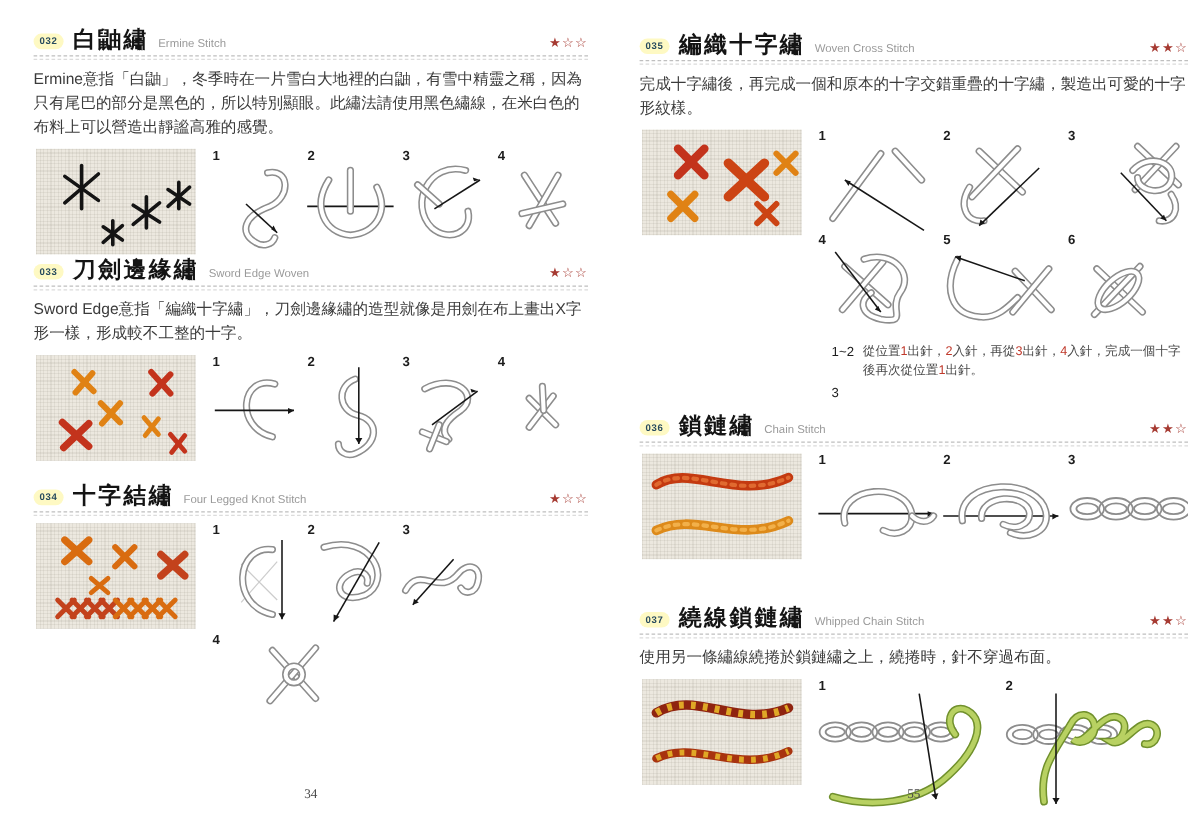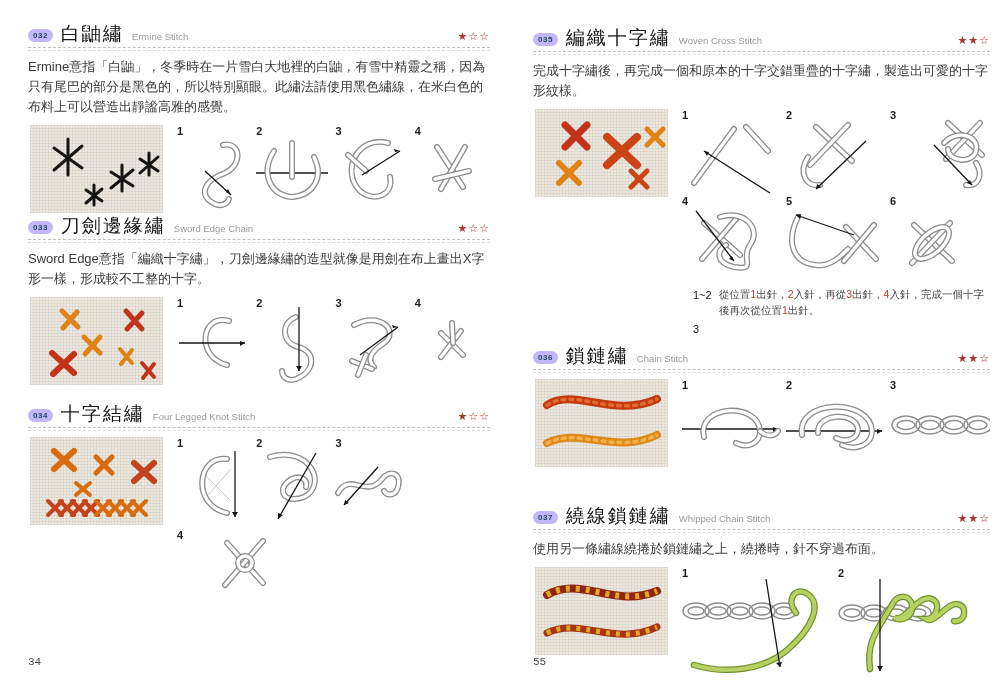--- a/index.html
+++ b/index.html
@@ -8,27 +8,27 @@
     background:#ffffff;
     font-family:"Liberation Sans","DejaVu Sans",sans-serif;
     color:#3b3b3b;
   }
   .page{position:absolute;top:24px;height:648px;}
   #page-left{left:28px;width:462px;}
   #page-right{left:533px;width:457px;}
   .sec{position:absolute;left:0;right:0;}
   .sec-head{display:flex;align-items:baseline;gap:8px;padding-bottom:3px;}
   .badge{
-    background:#c4b5fd;color:#274a5e;font-size:8px;font-weight:bold;
+    background:#fef9c3;color:#274a5e;font-size:8px;font-weight:bold;
     padding:2px 5px;border-radius:9px;letter-spacing:.5px;flex:0 0 auto;
     transform:translateY(-2px);
   }
   .title{
     font-family:"Liberation Serif","DejaVu Serif",serif;
-    font-size:19px;font-weight:normal;color:#141414;letter-spacing:2px;line-height:1;
+    font-size:19px;font-weight:bold;color:#141414;letter-spacing:2px;line-height:1;
   }
   .subtitle{font-size:9.5px;color:#9a9a9a;}
   .stars{margin-left:auto;color:#a63a32;font-size:11px;letter-spacing:1px;}
   .rule{border-top:1px dashed #bfbfbf;border-bottom:1px dashed #dcdcdc;height:2px;margin-bottom:6px;}
   .desc{font-size:13px;line-height:1.55;margin:0 0 8px 0;color:#3b3b3b;}
   .figrow{position:relative;}
   .photo{
     position:absolute;left:2px;top:0;width:133px;height:88px;
     background-color:#ece8df;
     background-image:
@@ -44,22 +44,22 @@
   .row2 svg.art{position:absolute;top:2px;left:30px;}
   .grid2{margin-left:145px;}
   .grid2 .grow{display:flex;}
   .grid2 .cell{position:relative;flex:1;height:86px;}
   .steps{margin-left:160px;margin-top:6px;font-size:10.5px;line-height:1.5;}
   .step{display:flex;margin-bottom:2px;}
   .step .sl{font-weight:normal;color:#1d1d1d;flex:0 0 26px;font-size:11px;}
   .step .st{color:#4a4a4a;}
   .red-num{color:#c0392b;}
   .pagenum{
-    position:absolute;bottom:4px;left:0;right:0;
-    font-family:Liberation Mono, monospace;font-size:11px;color:#4a4a4a;
+    position:absolute;bottom:4px;left:0;right:0;text-align:center;
+    font-family:Liberation Serif, serif;font-size:11px;color:#4a4a4a;
   }
   
   .t{fill:none;stroke:#8d8d8d;stroke-width:6;stroke-linecap:round;stroke-linejoin:round;}
   .w{fill:none;stroke:#ffffff;stroke-width:3.4;stroke-linecap:round;stroke-linejoin:round;}
   .n{stroke:#161616;stroke-width:1.3;fill:none;}
   .thin{stroke:#cccccc;stroke-width:1;fill:none;}
   .lk{fill:none;stroke:#8d8d8d;stroke-width:1.5;}
   .gout{fill:none;stroke:#71912d;stroke-width:6.5;stroke-linecap:round;}
   .gin{fill:none;stroke:#b8d162;stroke-width:4;stroke-linecap:round;}
 </style>
@@ -139,21 +139,21 @@
           </svg>
         </div>
       </div>
     </div>
   </section>
 
   <section class="sec" style="top:192px">
     <div class="sec-head">
       <span class="badge">033</span>
       <span class="title">刀劍邊緣繡</span>
-      <span class="subtitle">Sword Edge Chain</span>
+      <span class="subtitle">Sword Edge Woven</span>
       <span class="stars">★☆☆</span>
     </div>
     <div class="rule"></div>
     <p class="desc">Sword Edge意指「編織十字繡」，刀劍邊緣繡的造型就像是用劍在布上畫出X字形一樣，形成較不工整的十字。</p>
     <div class="figrow">
       <div class="photo">
         <svg width="133" height="88">
           <g stroke-width="5" stroke-linecap="round">
             <g stroke="#e08214">
                 <line x1="32" y1="14" x2="48" y2="30"></line>

